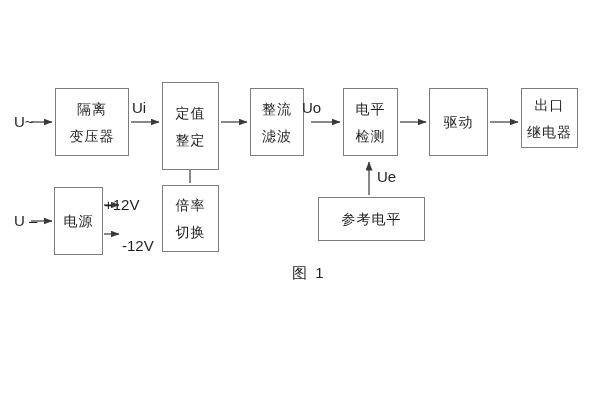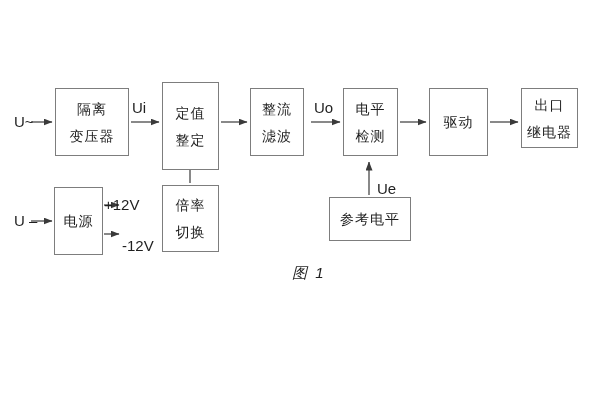--- a/index.html
+++ b/index.html
@@ -13,21 +13,21 @@
   }
   .wires{position:absolute;left:0;top:0;width:600px;height:400px;}
   .box{
     position:absolute;box-sizing:border-box;border:1px solid var(--box-border);
     background:#fff;display:flex;flex-direction:column;align-items:center;
     justify-content:center;gap:13px;font-size:14px;line-height:1;
     letter-spacing:1px;text-align:center;
   }
   .box.single{gap:0;}
   .lbl{position:absolute;font-size:15px;line-height:1;white-space:nowrap;}
-  .caption{position:absolute;left:292px;top:264px;font-size:15px;letter-spacing:2px;font-style:italic;}
+  .caption{position:absolute;left:292px;top:264px;font-size:15px;letter-spacing:2px;}
 </style>
 </head>
 <body>
 
 <div class="stage">
 
   <svg class="wires" viewBox="0 0 600 400" xmlns="http://www.w3.org/2000/svg">
     <defs>
       <marker id="ah" markerUnits="userSpaceOnUse" markerWidth="9" markerHeight="7" refX="8.5" refY="3.5" orient="auto">
         <path d="M0,0 L9,3.5 L0,7 Z" fill="#3a3a3a"></path>
@@ -70,26 +70,26 @@
     <span>继电器</span>
   </div>
 
   <div class="box" style="left:162px;top:185px;width:57px;height:67px">
     <span>倍率</span>
     <span>切换</span>
   </div>
   <div class="box single" style="left:54px;top:187px;width:49px;height:68px">
     <span>电源</span>
   </div>
-  <div class="box single" style="left:329px;top:197px;width:82px;height:44px">
+  <div class="box single" style="left:318px;top:197px;width:107px;height:44px">
     <span>参考电平</span>
   </div>
 
   <div class="lbl" style="left:14px;top:114px">U~</div>
   <div class="lbl" style="left:132px;top:100px">Ui</div>
-  <div class="lbl" style="left:314px;top:100px">Uo</div>
+  <div class="lbl" style="left:302px;top:100px">Uo</div>
   <div class="lbl" style="left:14px;top:213px">U –</div>
   <div class="lbl" style="left:104px;top:197px">+12V</div>
   <div class="lbl" style="left:122px;top:238px">-12V</div>
-  <div class="lbl" style="left:377px;top:181px">Ue</div>
+  <div class="lbl" style="left:377px;top:169px">Ue</div>
 
   <div class="caption">图 1</div>
 </div>
 
 </body></html>

